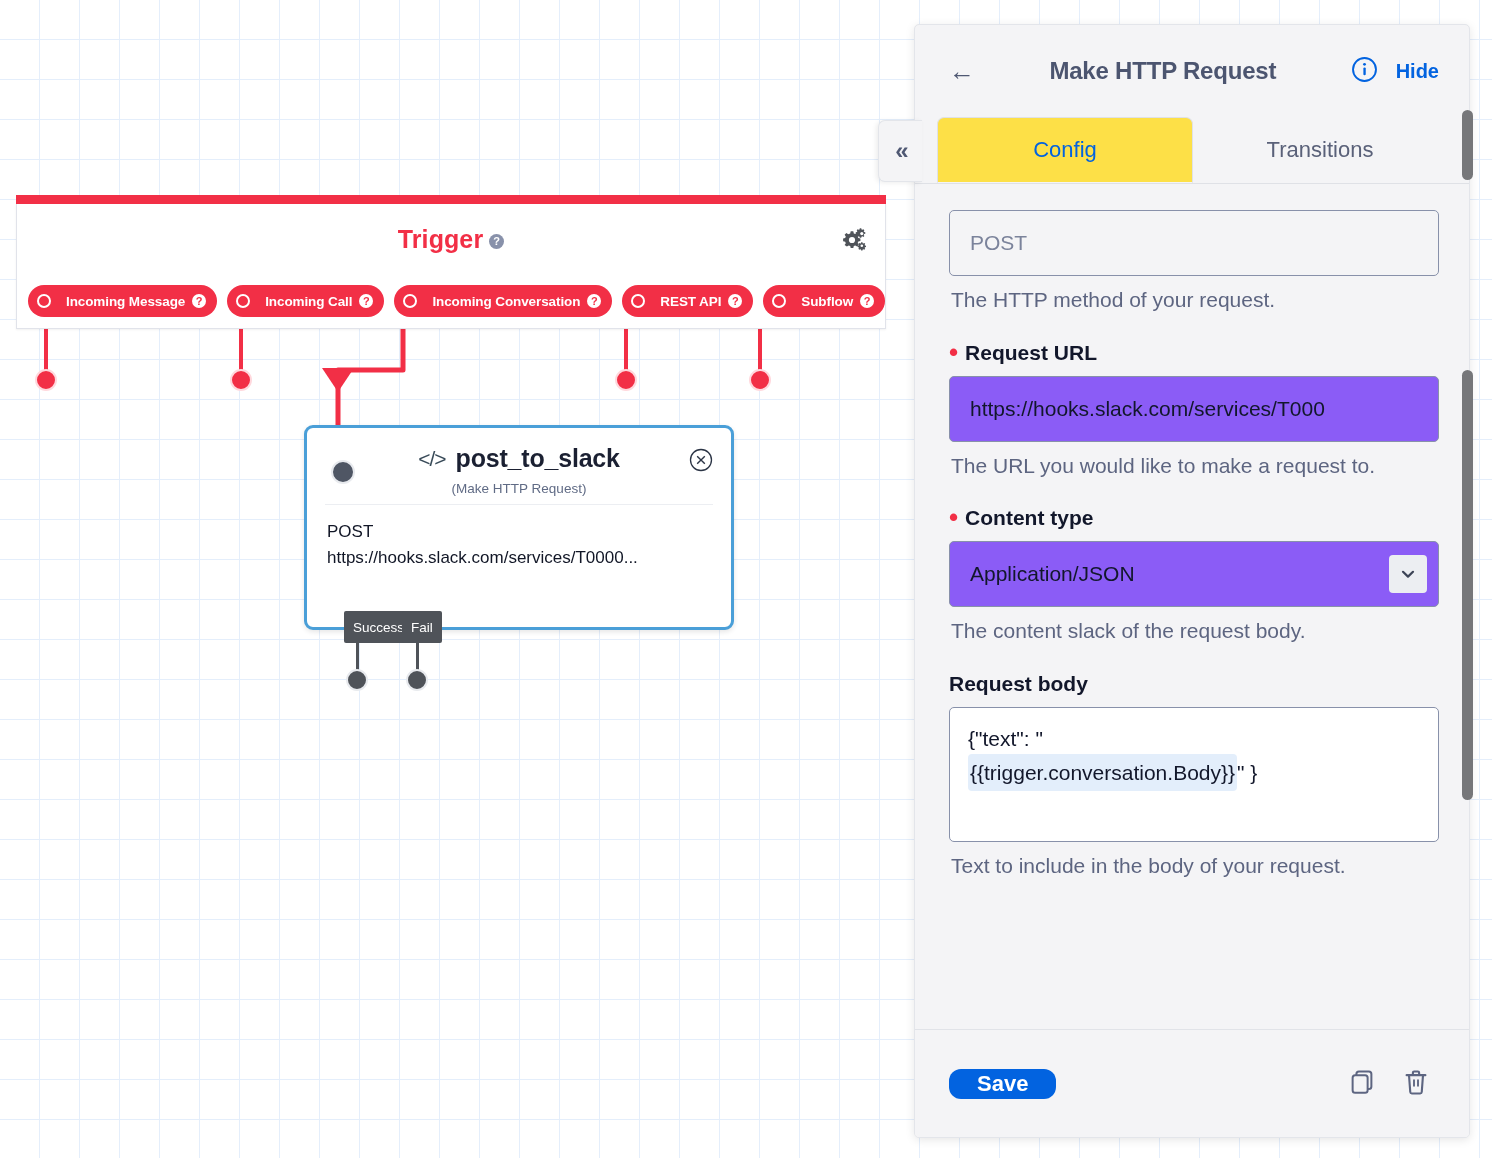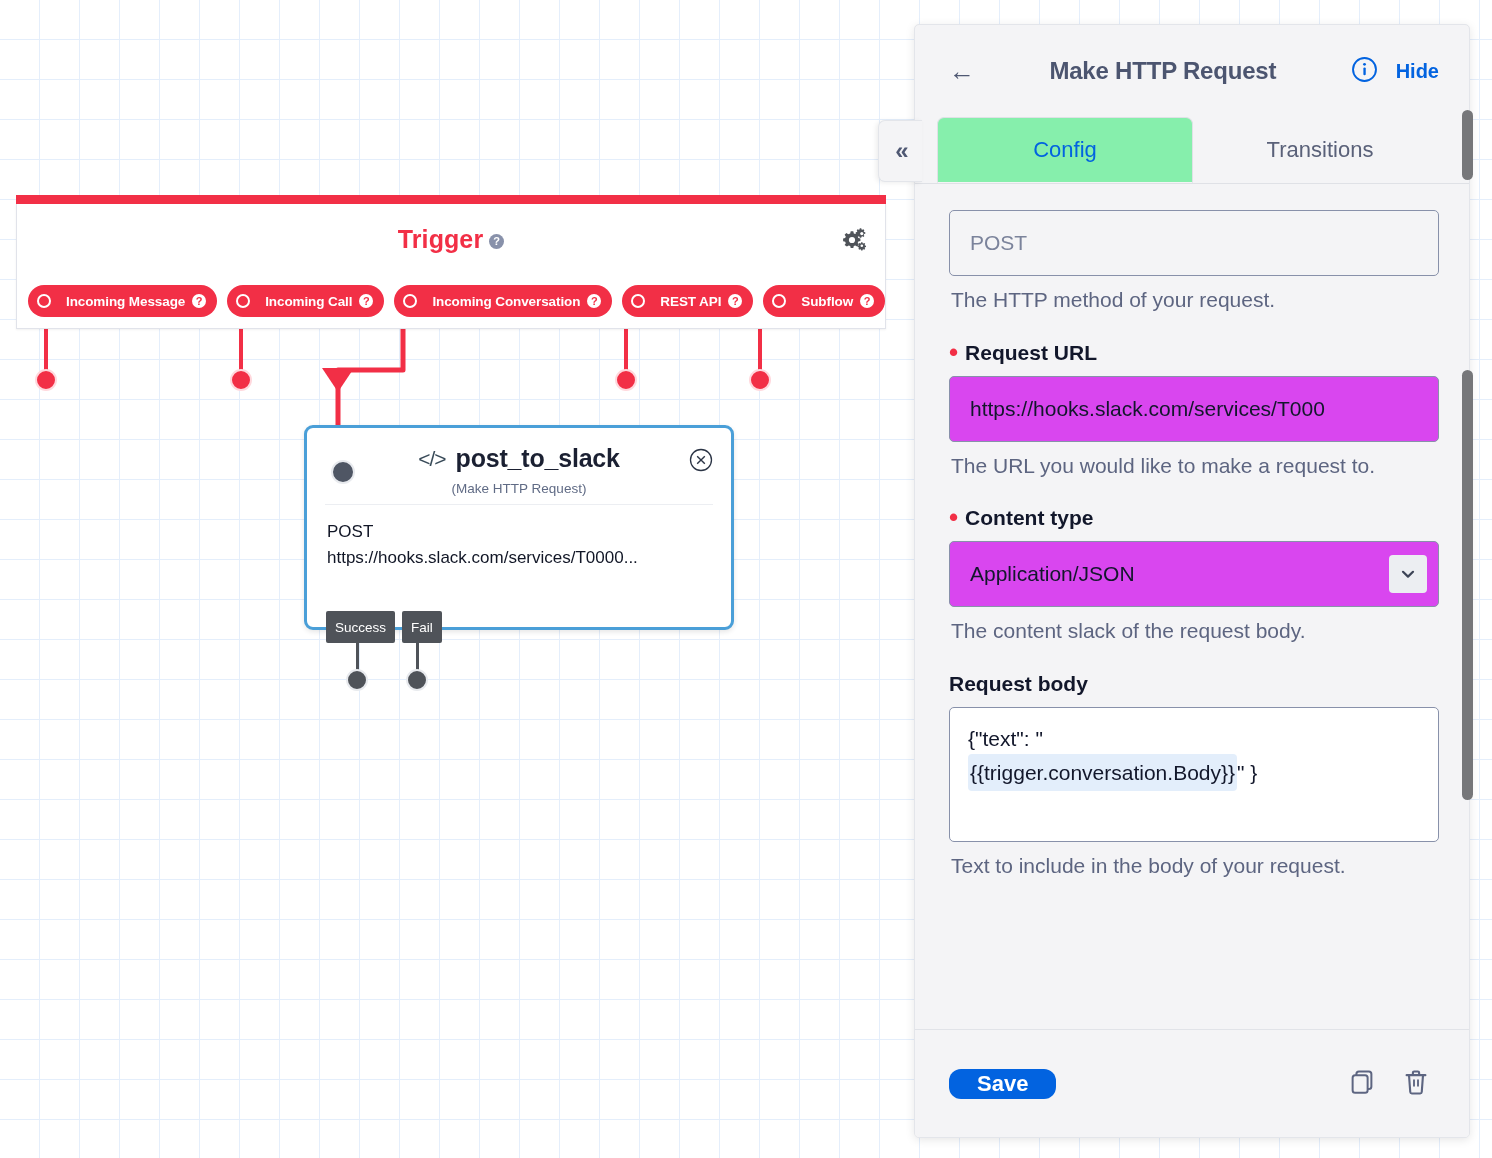--- a/index.html
+++ b/index.html
@@ -270,40 +270,40 @@
     height: 66px;
     display: flex;
     align-items: center;
     justify-content: center;
     font-size: 22px;
     color: #5a6179;
     cursor: pointer;
   }
   .tab.active {
     color: #0263e0;
-    background: #86efac;
+    background: #fde047;
     border: 1px solid #dfe1e6;
     border-bottom: 1px solid #f4f4f6;
     border-radius: 7px 7px 0 0;
     margin-bottom: -1px;
   }
 
   .panel-scroll {
     flex: 1;
     overflow-y: auto;
     padding: 26px 30px 10px 34px;
     position: relative;
   }
 
   .field-input {
     width: 100%;
     height: 66px;
     border: 1px solid #8891aa;
     border-radius: 5px;
-    background: #d946ef;
+    background: #8b5cf6;
     font-size: 21px;
     color: #12172b;
     padding: 0 20px;
     font-family: "Liberation Sans", sans-serif;
     outline: none;
   }
   .field-input.readonly {
     background: #f4f4f6;
     color: #7b839b;
   }
@@ -504,21 +504,21 @@
       </div>
       <div class="node-divider"></div>
       <div class="node-body">
         <div>POST</div>
         <div>https://hooks.slack.com/services/T0000...</div>
       </div>
     </div>
 
     <div class="out-stem" style="left:356px; top:643px; height:36px;"></div>
     <div class="out-stem" style="left:416px; top:643px; height:36px;"></div>
-    <div class="out-label" style="left:326px; top:611px;">Success</div>
+    <div class="out-label" style="left:344px; top:611px;">Success</div>
     <div class="out-label" style="left:402px; top:611px;">Fail</div>
     <div class="out-dot" style="left:357px; top:680px;"></div>
     <div class="out-dot" style="left:417px; top:680px;"></div>
   </div>
 
   <div class="collapse-tab">
     <span>«</span>
   </div>
 
   <div id="panel">

